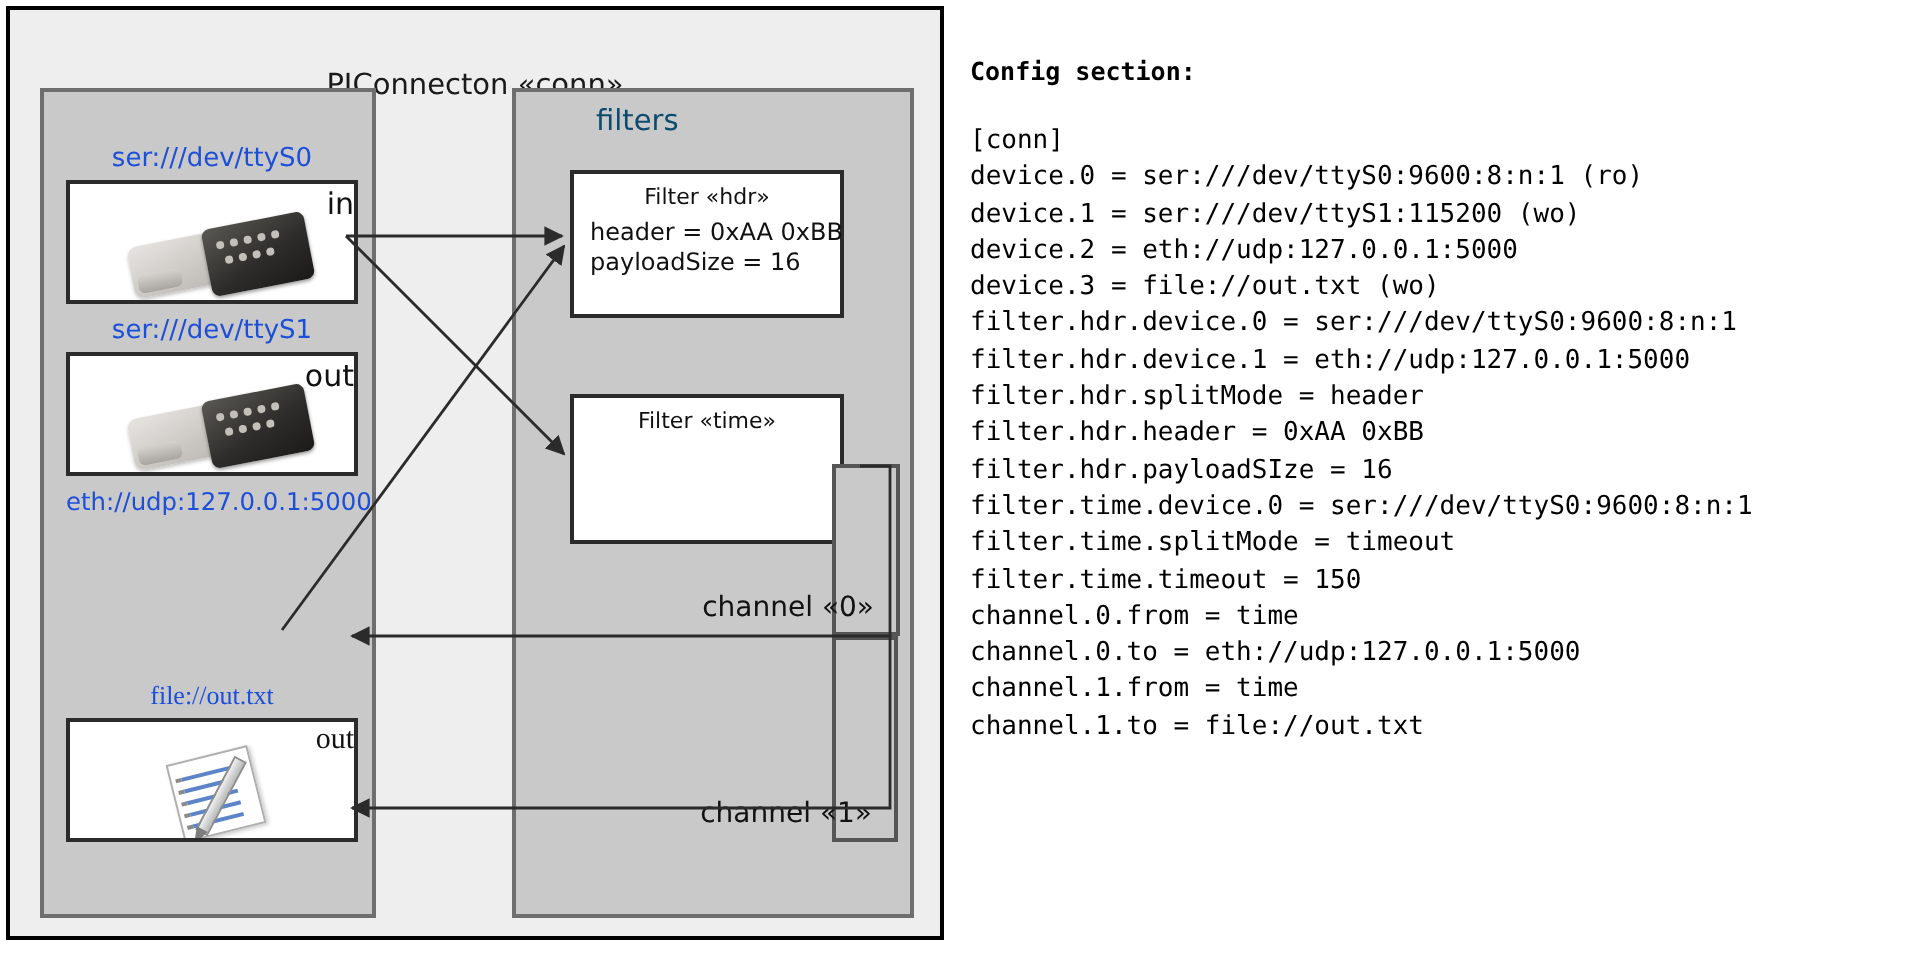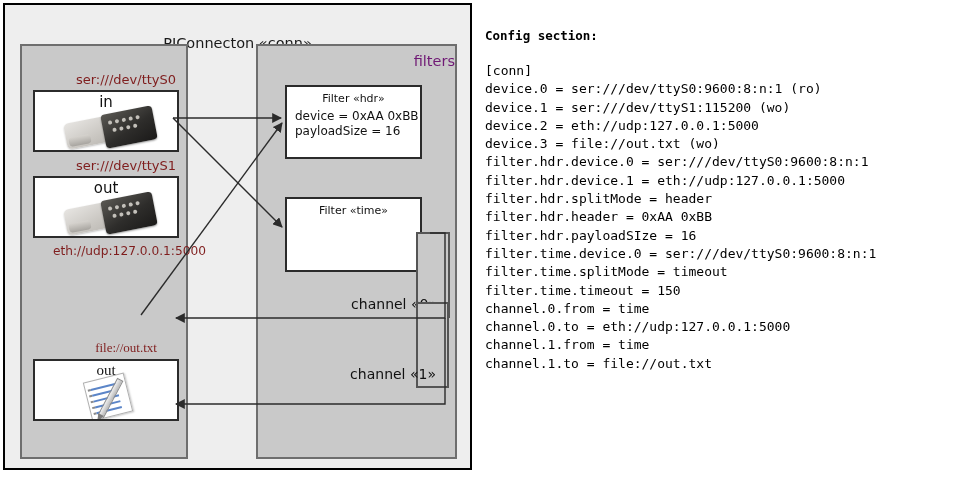--- a/index.html
+++ b/index.html
@@ -15,37 +15,37 @@
     font-size:14.5px;color:#1a1a1a;margin-top:21px;
   }
 
   
   .panel{
     position:absolute;background:#c9c9c9;border:2px solid #6e6e6e;box-sizing:border-box;
   }
   #devices-panel{left:15px;top:39px;width:168px;height:415px;}
   #filters-panel{left:251px;top:39px;width:201px;height:415px;}
   .panel-title{
-    position:absolute;left:0;top:7px;width:100%;text-align:right;
-    font-size:14.5px;color:#701a75;
+    position:absolute;left:0;top:7px;width:100%;text-align:left;
+    font-size:14.5px;color:#0c4a6e;padding-left:40px;
   }
 
   
   .device{position:absolute;left:11px;width:146px;}
   .device-label{
-    width:100%;text-align:center;font-size:13px;color:#7f1d1d;
-    margin-bottom:3px;white-space:nowrap;margin-left:20px;
+    width:100%;text-align:center;font-size:13px;color:#1d4ed8;
+    margin-bottom:3px;white-space:nowrap;
   }
   .device-label.small{font-size:12.2px;}
   .device-box{
     position:relative;width:100%;height:62px;background:#ffffff;
     border:2px solid #2b2b2b;box-sizing:border-box;overflow:hidden;
   }
   .device-dir{
-    position:absolute;left:0;top:1px;width:100%;text-align:center;
+    position:absolute;left:0;top:1px;width:100%;text-align:right;
     font-size:15px;color:#111;z-index:3;
   }
   .device-dir.left{text-align:left;left:8px;width:auto;font-size:17px;top:2px;}
 
   #dev-ttyS0{top:26px;}
   #dev-ttyS1{top:112px;}
   #dev-eth{top:198px;}
   #dev-file{top:294px;font-family:Liberation Serif, serif;}
 
   
@@ -141,21 +141,21 @@
   }
   .filter-prop{
     font-size:12px;color:#111;margin-left:8px;line-height:15px;white-space:nowrap;
   }
 
   
   .channel-box{
     position:absolute;background:#c9c9c9;border:2px solid #555555;box-sizing:border-box;
   }
   #channel-0{left:158px;top:186px;width:34px;height:86px;}
-  #channel-1{left:158px;top:256px;width:33px;height:86px;padding-left:24px;}
+  #channel-1{left:158px;top:272px;width:33px;height:103px;padding-left:24px;}
   .channel-label{
     position:absolute;right:11px;bottom:4px;font-size:14px;color:#111;white-space:nowrap;
   }
 
   
   #edges{position:absolute;left:0;top:0;width:469px;height:467px;pointer-events:none;}
 
   
   #config-panel{position:absolute;left:482px;top:0;width:482px;height:484px;background:#fff;margin-top:20px;}
   #config-heading{
@@ -249,21 +249,21 @@
       </div>
     </div>
 
   </div>
 
   <div class="panel" id="filters-panel">
     <div class="panel-title">filters</div>
 
     <div class="filter-box" id="filter-hdr">
       <div class="filter-title">Filter «hdr»</div>
-      <div class="filter-prop">device = 0xAA 0xBB</div>
+      <div class="filter-prop">header = 0xAA 0xBB</div>
       <div class="filter-prop">payloadSize = 16</div>
     </div>
 
     <div class="filter-box" id="filter-time">
       <div class="filter-title">Filter «time»</div>
     </div>
 
     <div class="channel-box" id="channel-0">
       <div class="channel-label">channel «0»</div>
     </div>

